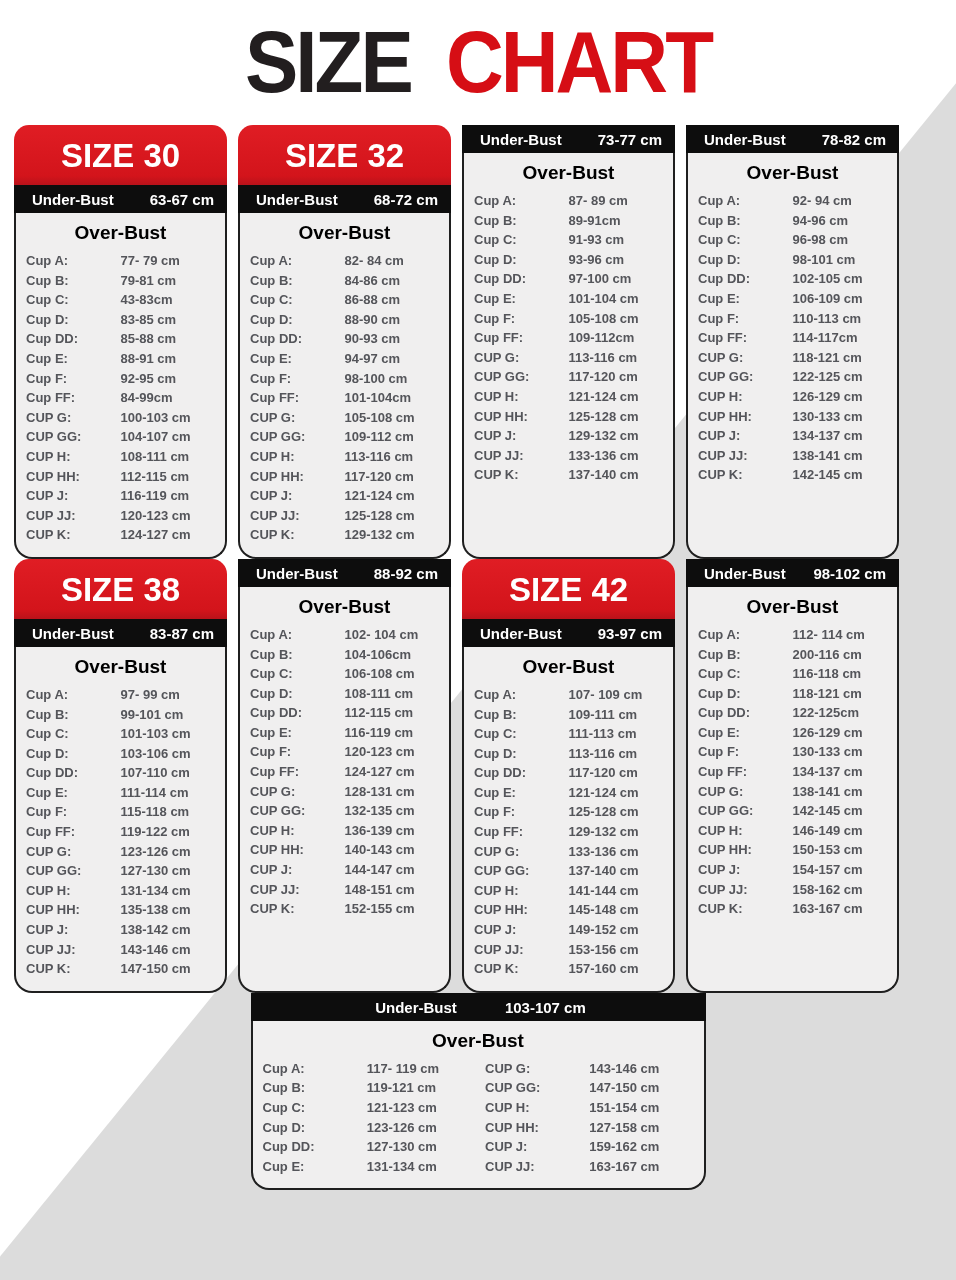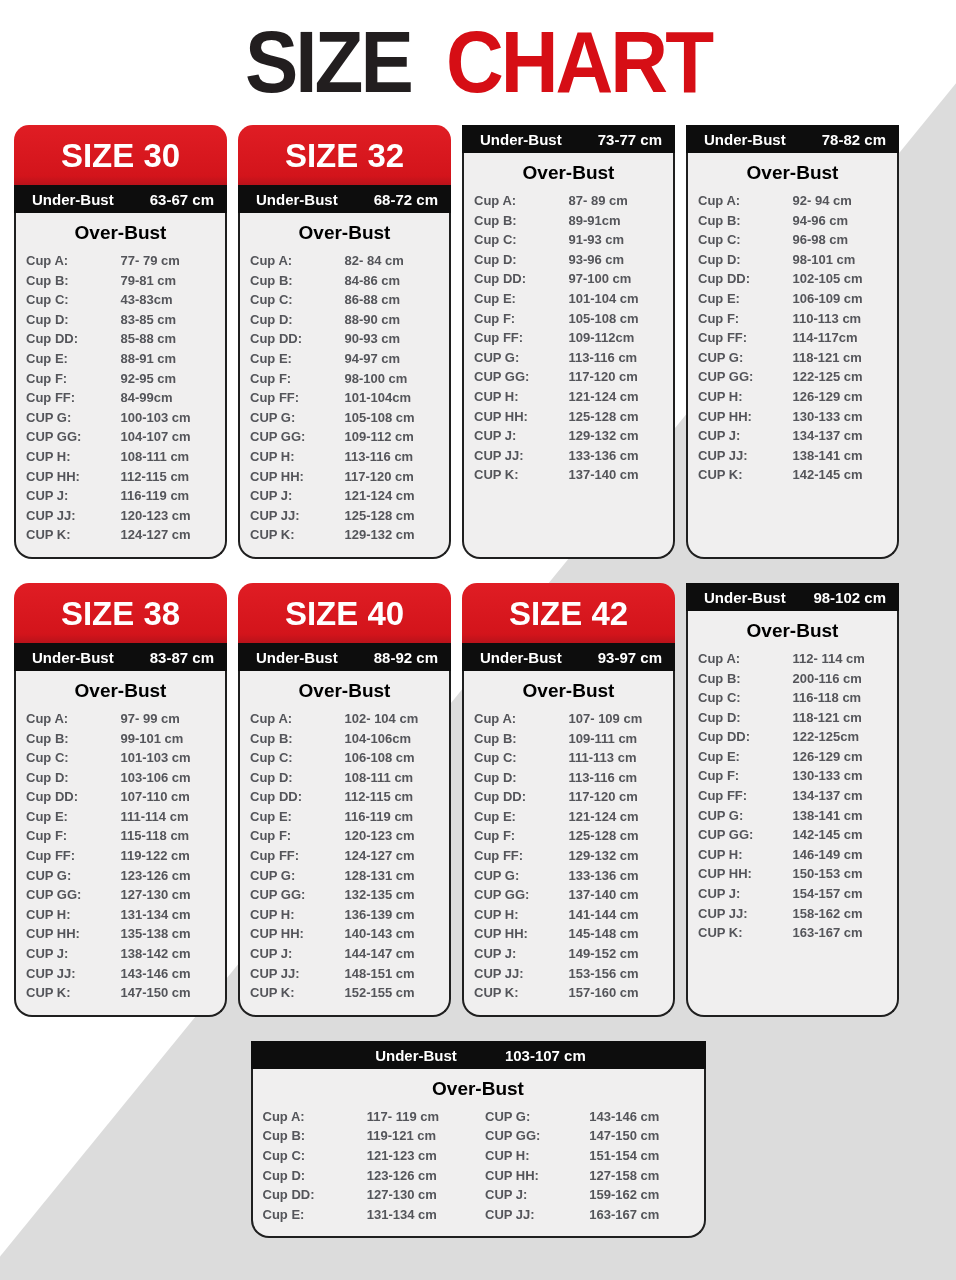--- a/index.html
+++ b/index.html
@@ -29,21 +29,20 @@
     white-space: nowrap;
   }
   .page-title .t-black { color: #221e1f; }
   .page-title .t-red   { color: #d60e15; margin-left: 16px; }
 
   .cards-row {
     display: flex;
     justify-content: flex-start;
     gap: 11px;
     padding: 0 14px;
-    margin-top: 24px;
   }
   .cards-row.first { margin-top: 27px; }
   .cards-row.center { justify-content: center; }
 
   .card { width: 213px; display: flex; flex-direction: column; }
   .card.wide { width: 455px; }
 
   .card-header {
     background: #d8161d;
     background: linear-gradient(180deg, #e01d24 0%, #d3141b 85%, #b9121a 100%);
@@ -455,21 +454,20 @@
             <span class="cup-label">CUP JJ:</span>
             <span class="cup-value">143-146 cm</span>
           </div>
           <div class="cup-row">
             <span class="cup-label">CUP K:</span>
             <span class="cup-value">147-150 cm</span>
           </div>
         </div>
       </div>
       <div class="card">
-        <div class="card-header">SIZE 40</div>
         <div class="card-underbust">
           <span class="ub-label">Under-Bust</span>
           <span class="ub-value">88-92 cm</span>
         </div>
         <div class="card-body">
           <div class="overbust-title">Over-Bust</div>
           <div class="cup-row">
             <span class="cup-label">Cup A:</span>
             <span class="cup-value">102- 104 cm</span>
           </div>

